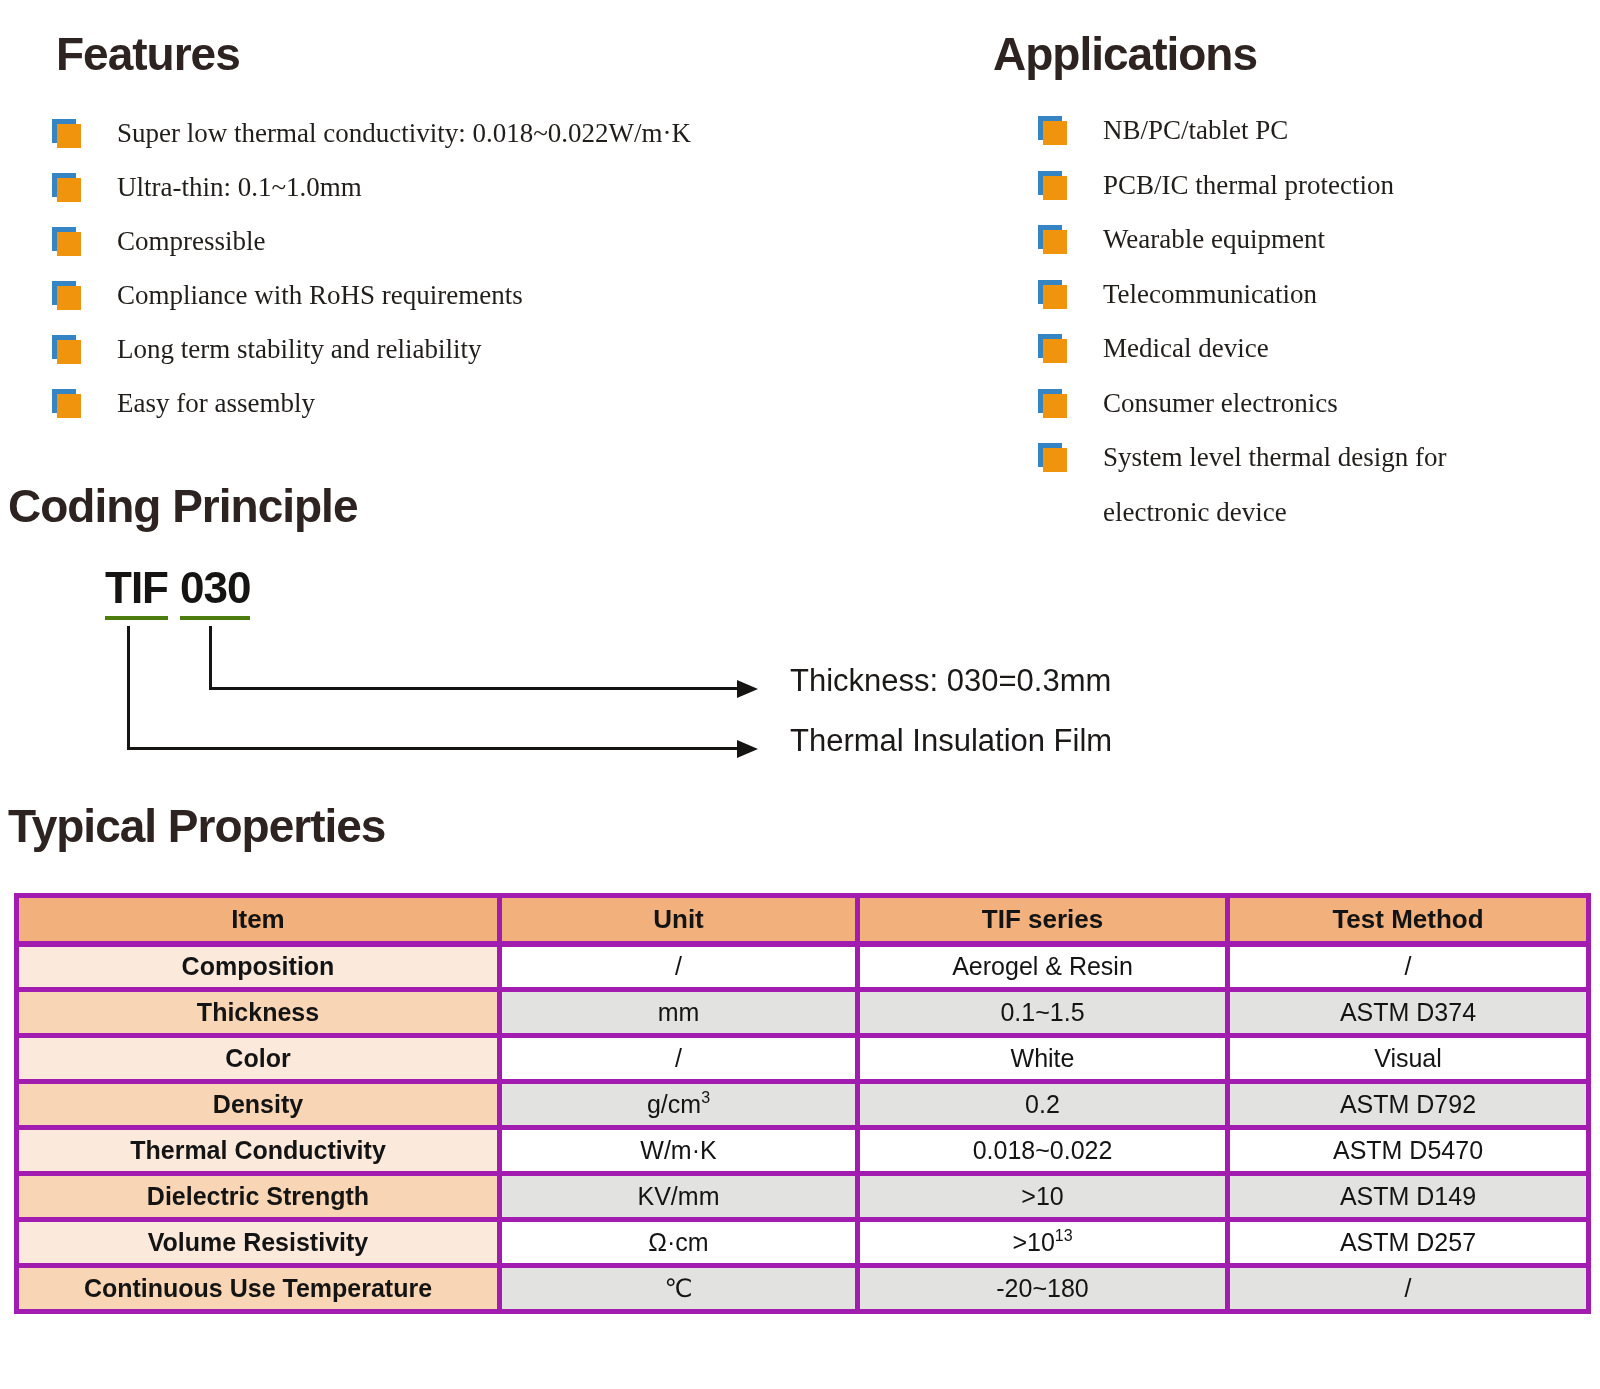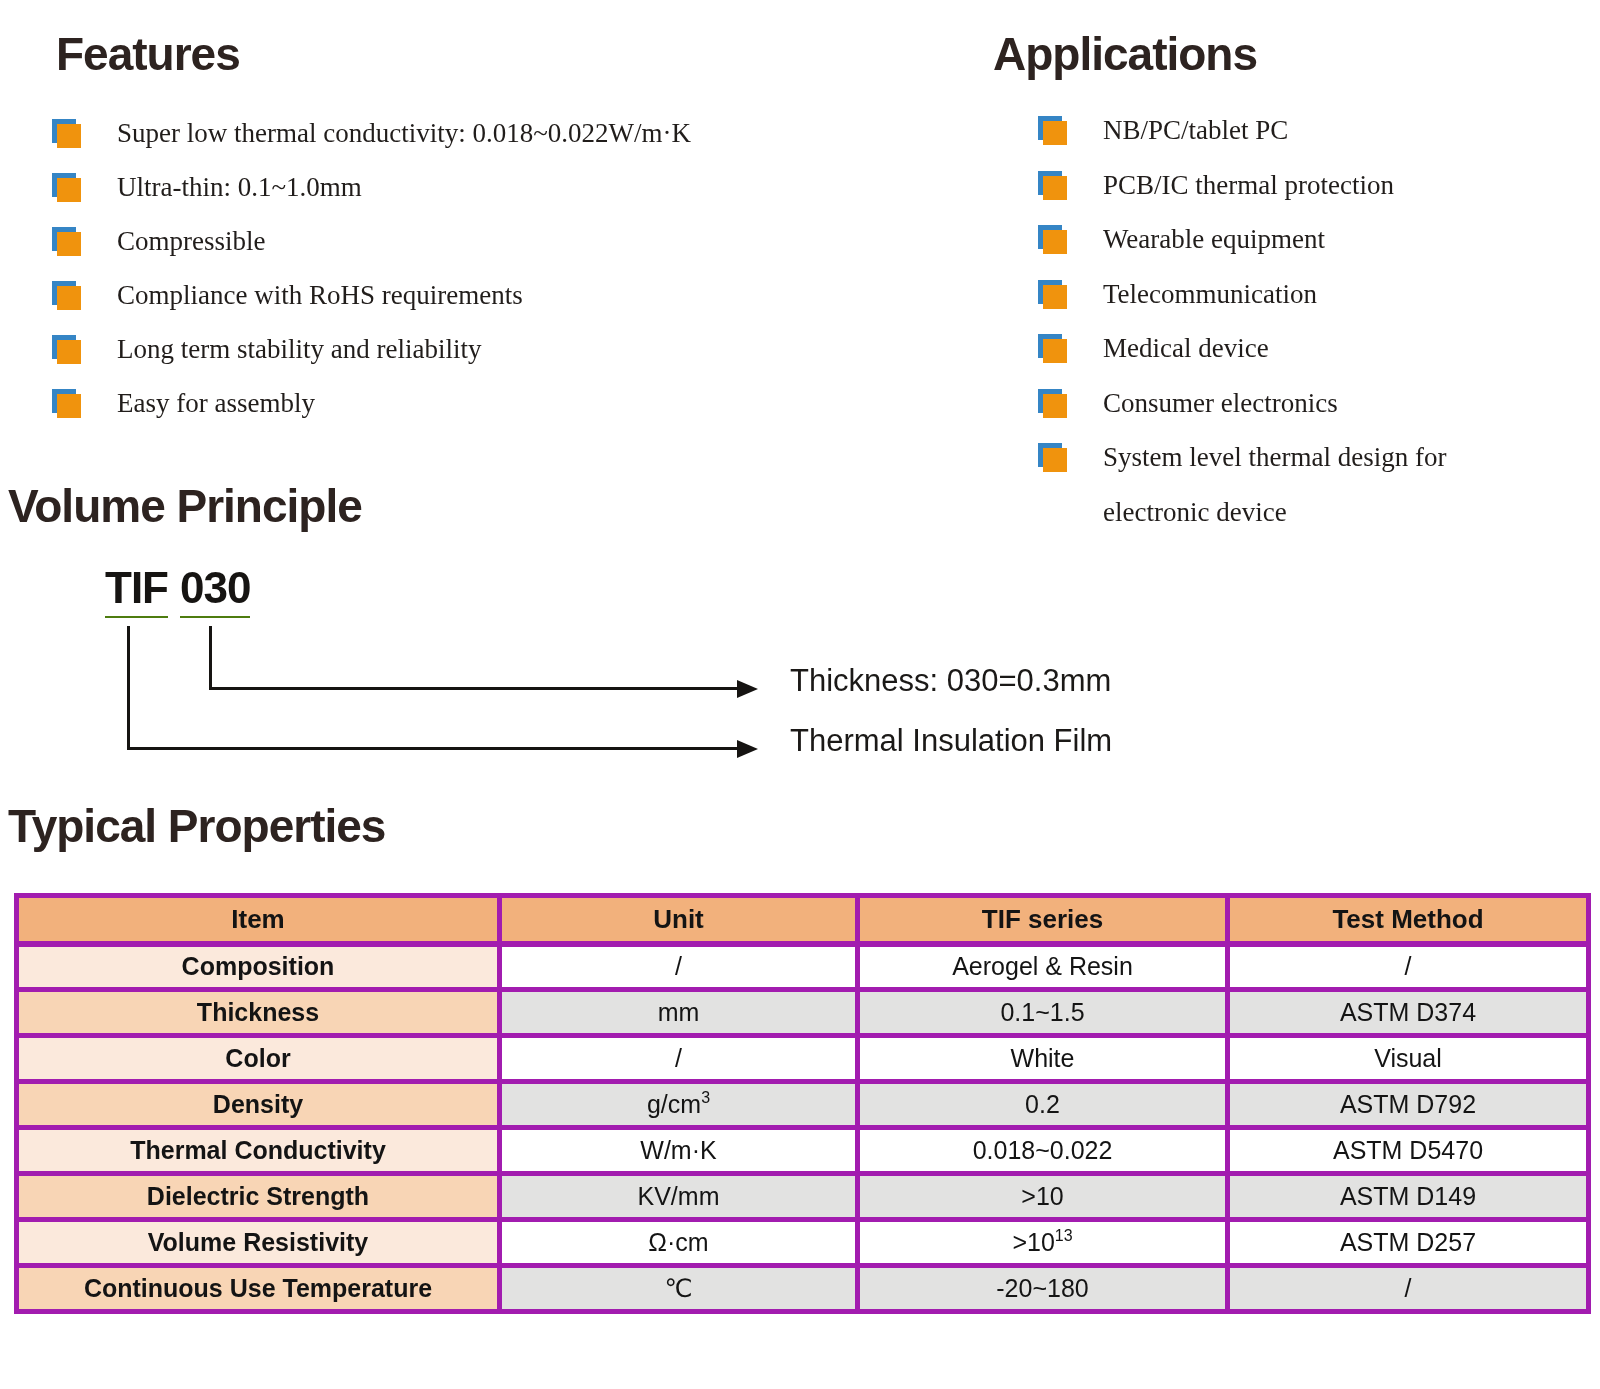--- a/index.html
+++ b/index.html
@@ -69,21 +69,21 @@
     position: absolute;
     left: 105px; top: 563px;
     font-size: 44px;
     font-weight: bold;
     letter-spacing: -1px;
     color: #161412;
     line-height: 50px;
   }
   .code-text .code-seg {
     display: inline-block;
-    border-bottom: 2px solid #4d7c0f;
+    border-bottom: 4px solid #4d7c0f;
     padding-bottom: 3px;
   }
   .code-text .code-seg + .code-seg { margin-left: 12px; }
 
   .cline { position: absolute; background: #161412; }
   #vline-thickness { left: 209px; top: 626px; width: 3px; height: 64px; }
   #hline-thickness { left: 209px; top: 687px; width: 529px; height: 3px; }
   #vline-film { left: 127px; top: 626px; width: 3px; height: 124px; }
   #hline-film { left: 127px; top: 747px; width: 611px; height: 3px; }
   .arrowhead {
@@ -239,21 +239,21 @@
     </li>
     <li>
       <span class="bullet">
           <i class="b-blue"></i>
           <i class="b-orange"></i>
         </span>
       <span class="li-text">System level thermal design for electronic device</span>
     </li>
   </ul>
 
-  <h1 class="sec-title" id="coding-title">Volume Principle</h1>
+  <h1 class="sec-title" id="coding-title">Coding Principle</h1>
   <div class="code-text">
     <span class="code-seg">TIF</span><span class="code-seg">030</span>
   </div>
   <div class="cline" id="vline-thickness"></div>
   <div class="cline" id="hline-thickness"></div>
   <div class="arrowhead" id="arrow-thickness"></div>
   <div class="cline" id="vline-film"></div>
   <div class="cline" id="hline-film"></div>
   <div class="arrowhead" id="arrow-film"></div>
   <div class="code-label" id="label-thickness">Thickness: 030=0.3mm</div>

